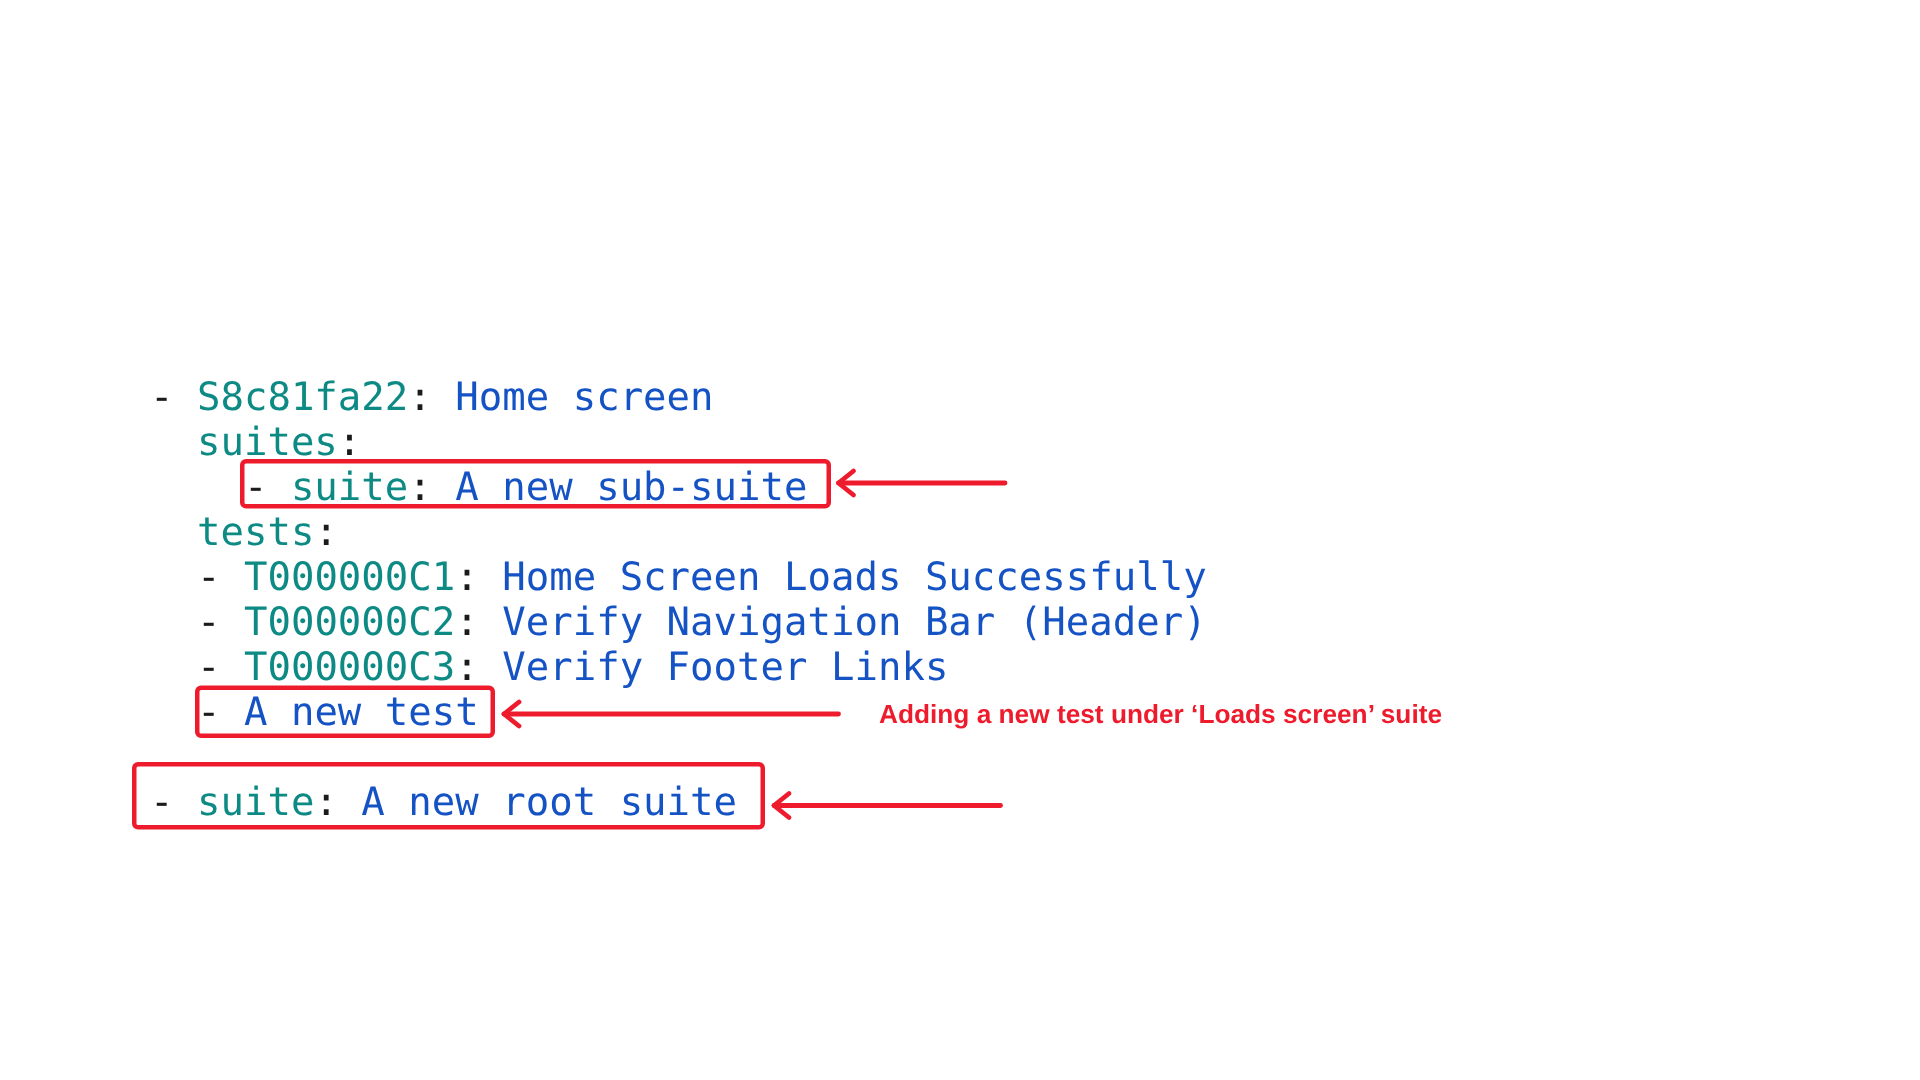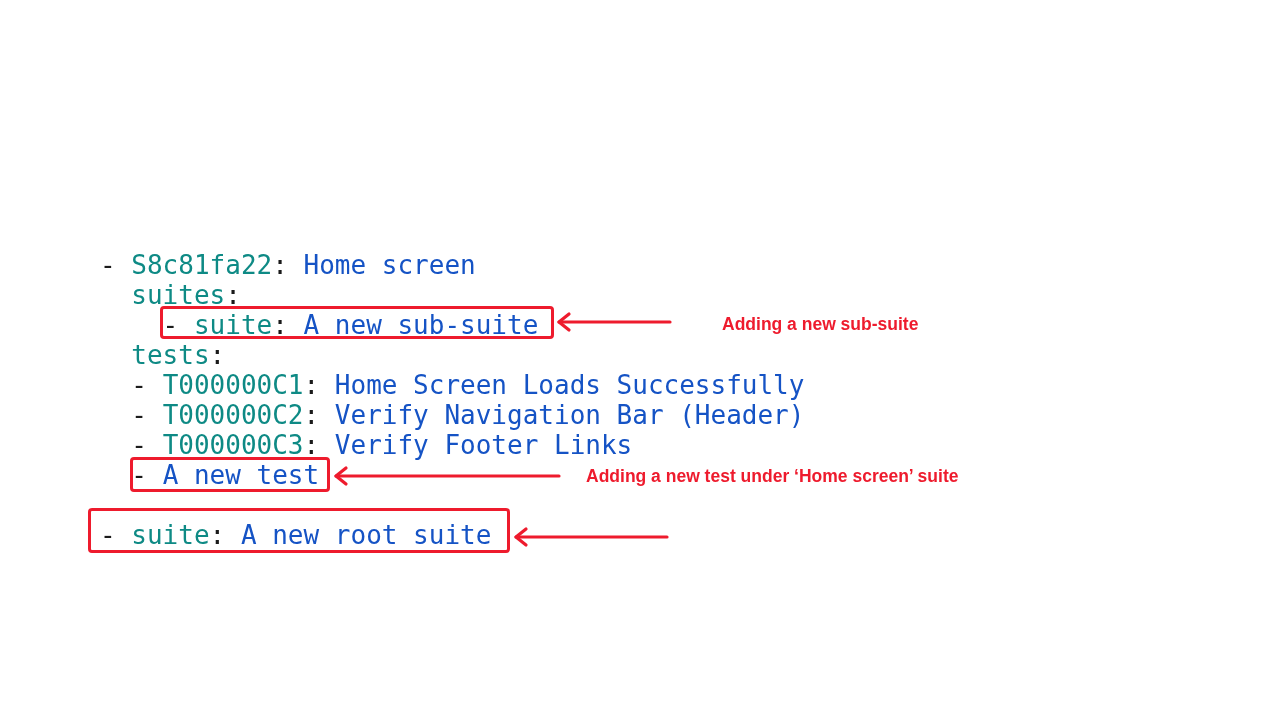--- a/index.html
+++ b/index.html
@@ -81,16 +81,15 @@
   </svg>
   <svg class="arrow arrow2" width="230" height="22" viewBox="0 0 230 22">
     <line x1="4" y1="11" x2="227" y2="11"></line>
     <polyline points="14,3 4,11 14,19"></polyline>
   </svg>
   <svg class="arrow arrow3" width="158" height="22" viewBox="0 0 158 22">
     <line x1="4" y1="11" x2="155" y2="11"></line>
     <polyline points="14,3 4,11 14,19"></polyline>
   </svg>
 
-  <div class="ann ann1">Adding a new sub-suite</div>
-  <div class="ann ann2">Adding a new test under ‘Home screen’ suite</div>
+  <div class="ann ann2">Adding a new test under ‘Loads screen’ suite</div>
 
 </div>
 
 </body></html>

